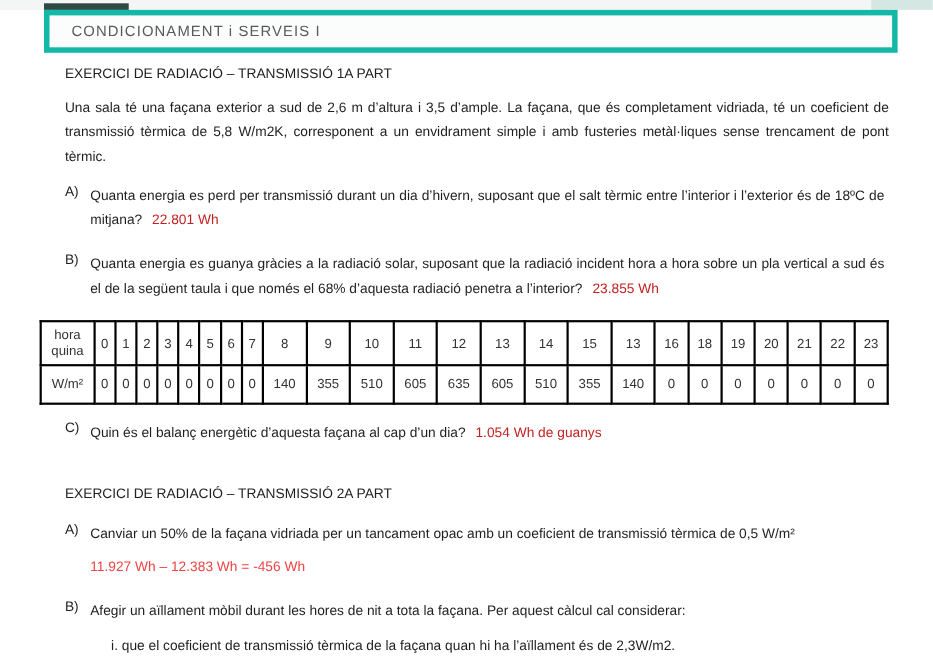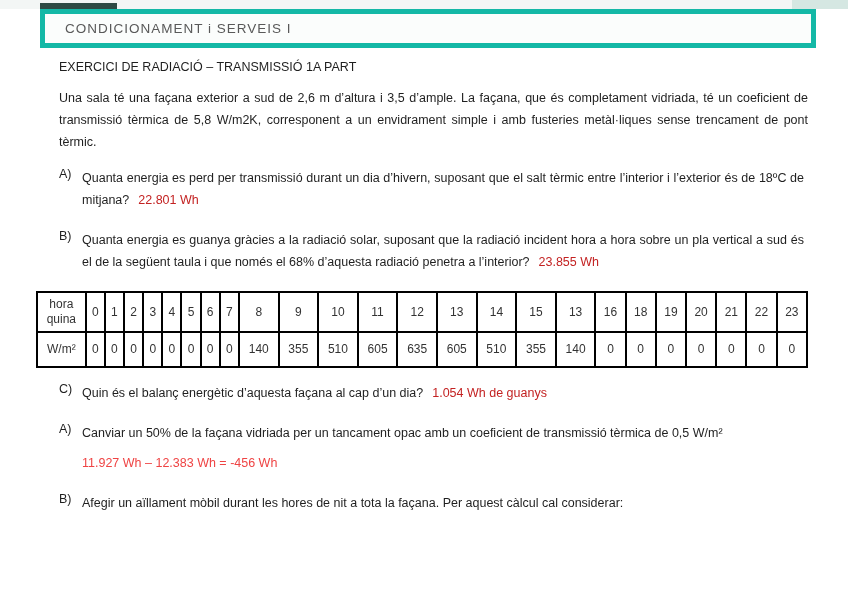--- a/index.html
+++ b/index.html
@@ -140,30 +140,35 @@
           <td class="c-m">0</td>
         </tr>
   </tbody>
     </table>
 
   <div class="item">
     <span class="marker">C)</span>
     <p class="itext"><span>Quin és el balanç energètic d’aquesta façana al cap d’un dia?</span><span class="ans">1.054 Wh de guanys</span></p>
   </div>
 
+  <p class="section-title part2-gap">EXERCICI DE RADIACIÓ – TRANSMISSIÓ 2A PART</p>
 
 
   <div class="item">
     <span class="marker">A)</span>
     <div class="itext">
       <p style="margin:0;text-align:justify;">Canviar un 50% de la façana vidriada per un tancament opac amb un coeficient de transmissió tèrmica de 0,5 W/m²</p>
       <p class="ans-line">11.927 Wh – 12.383 Wh = -456 Wh</p>
     </div>
   </div>
 
   <div class="item">
     <span class="marker">B)</span>
     <div class="itext">
       <p style="margin:0;text-align:justify;">Afegir un aïllament mòbil durant les hores de nit a tota la façana. Per aquest càlcul cal considerar:</p>
+      <div class="subitems">
+        <p class="subitem">i. que el coeficient de transmissió tèrmica de la façana quan hi ha l’aïllament és de 2,3W/m2.</p>
+
+      </div>
     </div>
   </div>
 
 </div>
 
 </body></html>

